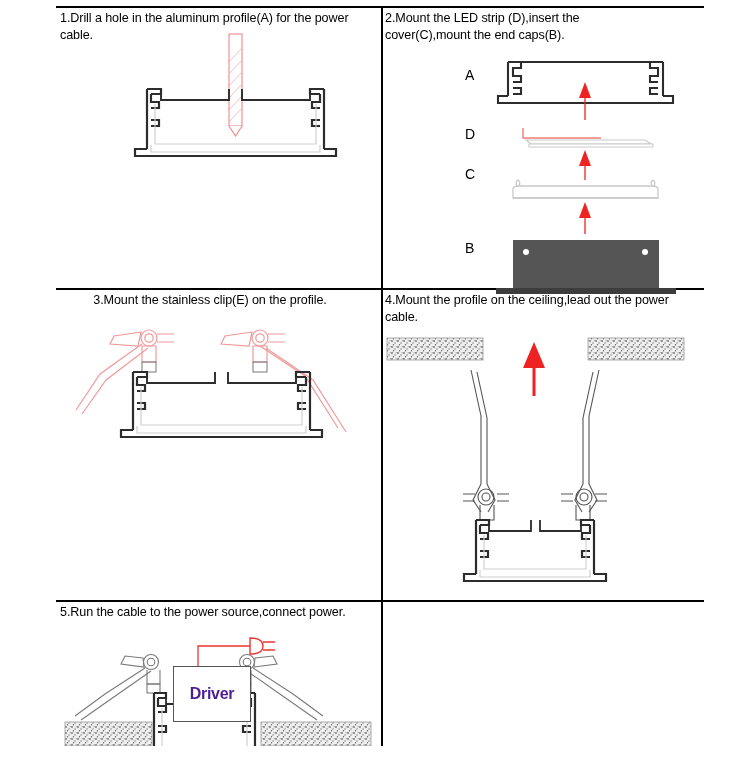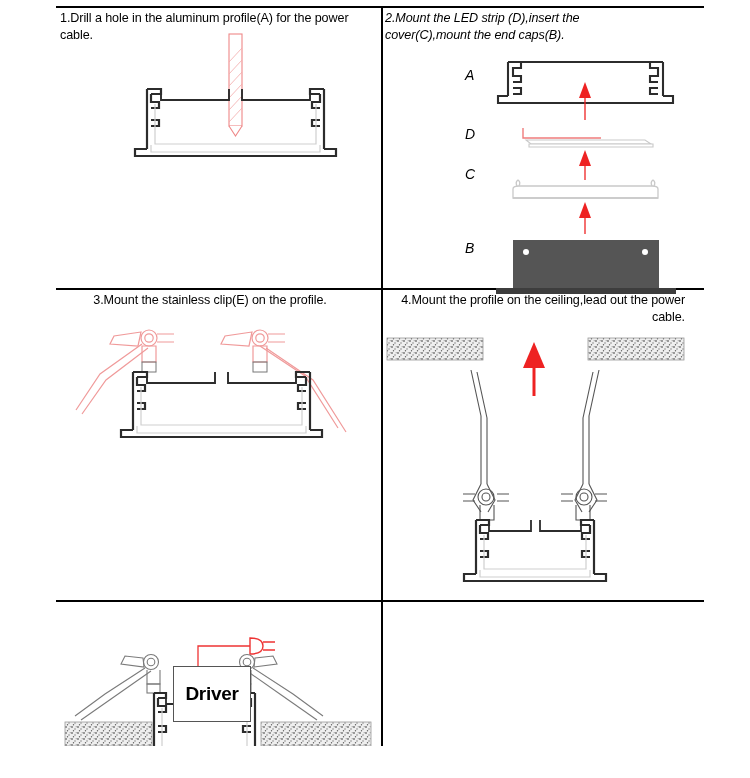--- a/index.html
+++ b/index.html
@@ -41,23 +41,23 @@
     color: #000;
     font-family: "Liberation Sans", sans-serif;
   }
   .driver-box {
     position: absolute;
     background: #fff;
     border: 1.4px solid #555;
     display: flex;
     align-items: center;
     justify-content: center;
-    font-size: 19px;
+    font-size: 16px;
     font-weight: bold;
-    color: #000000;
+    color: #4c1d95;
     letter-spacing: -0.3px;
   }
 </style>
 </head>
 <body>
 
 <div id="sheet">
 
   <div class="rule-h" style="top:6px;"></div>
   <div class="rule-h" style="top:288px;"></div>
@@ -94,21 +94,21 @@
         </g>
 
         <g fill="none" stroke="#cfcfcf" stroke-width="1.2">
           <path d="M30 72 L30 112 L191 112 L191 72"></path>
           <path d="M26 113 L26 120 L195 120 L195 113"></path>
         </g>
       </svg>
     </div>
   </div>
 
-  <div class="cell" style="left:385px;top:10px;width:318px;height:276px;font-style:italic;">
+  <div class="cell" style="left:385px;top:10px;width:318px;height:276px;">
     <div class="cap" style="width:238px;">2.Mount the LED strip (D),insert the cover(C),mount the end caps(B).</div>
 
     <span class="lbl" style="left:80px;top:57px;">A</span>
     <span class="lbl" style="left:80px;top:116px;">D</span>
     <span class="lbl" style="left:80px;top:156px;">C</span>
     <span class="lbl" style="left:80px;top:230px;">B</span>
 
     <div class="draw" style="left:108px;top:48px;">
       <svg width="205" height="222" viewBox="0 0 205 222">
 
@@ -207,21 +207,21 @@
           <path d="M158 54 L158 65 L226 65 L226 54"></path>
         </g>
         <g fill="none" stroke="#cfcfcf" stroke-width="1.2">
           <path d="M71 69 L71 107 L232 107 L232 69"></path>
           <path d="M67 108 L67 115 L236 115 L236 108"></path>
         </g>
       </svg>
     </div>
   </div>
 
-  <div class="cell" style="left:385px;top:292px;width:318px;height:304px;text-align:right;">
+  <div class="cell" style="left:385px;top:292px;width:318px;height:304px;">
     <div class="cap" style="width:300px;">4.Mount the profile on the ceiling,lead out the power cable.</div>
 
     <div class="draw" style="left:0px;top:42px;">
       <svg width="318" height="252" viewBox="0 0 318 252">
         <defs>
           <pattern id="speckle" patternUnits="userSpaceOnUse" width="6" height="6">
             <rect width="6" height="6" fill="#efefef"></rect>
             <circle cx="1" cy="1" r="0.9" fill="#707070"></circle>
             <circle cx="4" cy="3" r="0.8" fill="#8a8a8a"></circle>
             <circle cx="2.5" cy="4.7" r="0.7" fill="#5f5f5f"></circle>
@@ -279,20 +279,21 @@
         </g>
         <g fill="none" stroke="#cfcfcf" stroke-width="1.2">
           <path d="M99 201 L99 235 L201 235 L201 201"></path>
           <path d="M95 236 L95 243 L205 243 L205 236"></path>
         </g>
       </svg>
     </div>
   </div>
 
   <div class="cell" style="left:60px;top:604px;width:318px;height:172px;">
+    <div class="cap" style="width:300px;">5.Run the cable to the power source,connect power.</div>
 
     <div class="draw" style="left:5px;top:32px;">
       <svg width="310" height="136" viewBox="0 0 310 136">
         <defs>
           <pattern id="speckle2" patternUnits="userSpaceOnUse" width="6" height="6">
             <rect width="6" height="6" fill="#efefef"></rect>
             <circle cx="1" cy="1" r="0.9" fill="#707070"></circle>
             <circle cx="4" cy="3" r="0.8" fill="#8a8a8a"></circle>
             <circle cx="2.5" cy="4.7" r="0.7" fill="#5f5f5f"></circle>
             <circle cx="5.2" cy="0.7" r="0.6" fill="#999"></circle>

